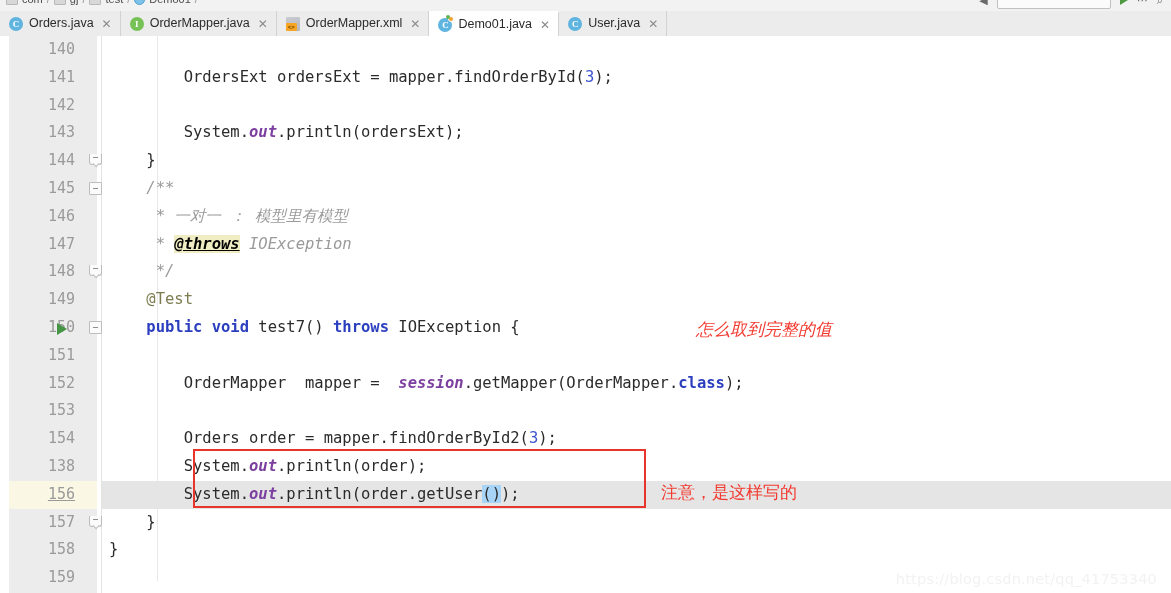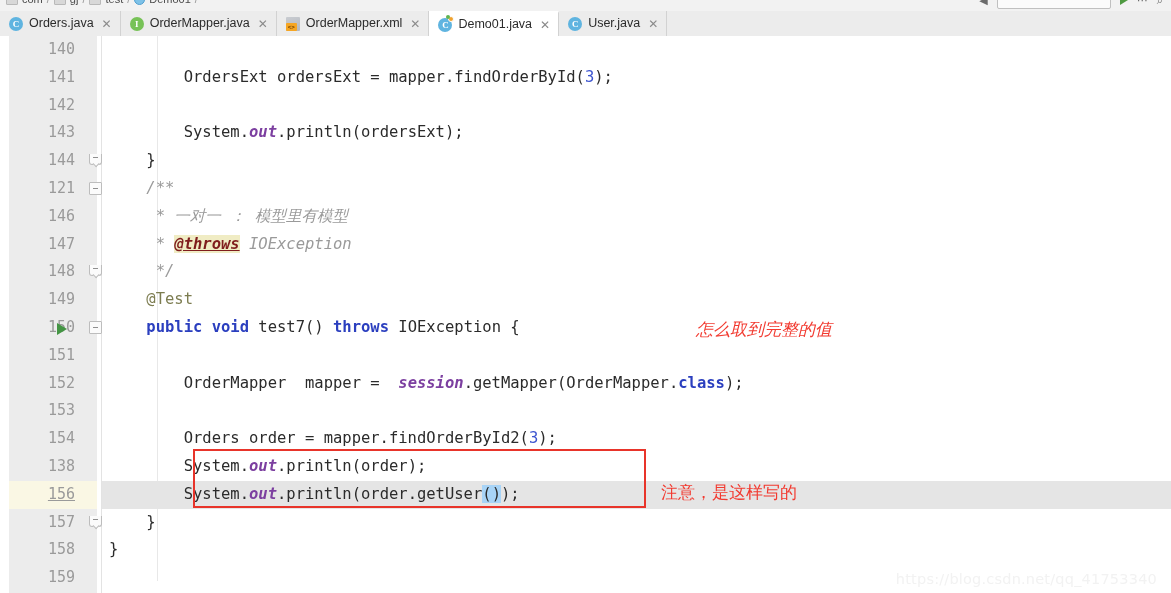--- a/index.html
+++ b/index.html
@@ -291,21 +291,21 @@
     border-left: 10px solid #449544;
     border-top: 6px solid transparent;
     border-bottom: 6px solid transparent;
   }
 
   
   .kw   { color: #2b3fbf; font-weight: bold; }
   .fld  { color: #7c3fa0; font-style: italic; font-weight: bold; text-align: center; }
   .num  { color: #3c54cf; }
   .cmt  { color: #9a9a9a; font-style: italic; }
-  .tag  { color: #7f1d1d; font-weight: bold; font-style: italic;
+  .tag  { color: #000000; font-weight: bold; font-style: italic;
           background: #f0ecc4; text-decoration: underline; }
   .anno { color: #7c7c50; }
   .sel  { background: #a8d4f7; }
 
   
   .redbox {
     position: absolute;
     left: 193px; top: 449px;
     width: 453px; height: 59px;
     border: 2px solid #e8342a;
@@ -420,21 +420,21 @@
       <div class="code-cell">        System.<span class="fld">out</span>.println(ordersExt);</div>
     </div>
 
     <div class="row">
       <div class="lineno-cell">144</div>
       <div class="fold bottom"><div class="shape"></div></div>
       <div class="code-cell">    }</div>
     </div>
 
     <div class="row">
-      <div class="lineno-cell">121</div>
+      <div class="lineno-cell">145</div>
       <div class="fold minus"><div class="shape"></div></div>
       <div class="code-cell"><span class="cmt">    /**</span></div>
     </div>
 
     <div class="row">
       <div class="lineno-cell">146</div>
       <div class="code-cell"><span class="cmt">     * 一对一 ： 模型里有模型</span></div>
     </div>
 
     <div class="row">

